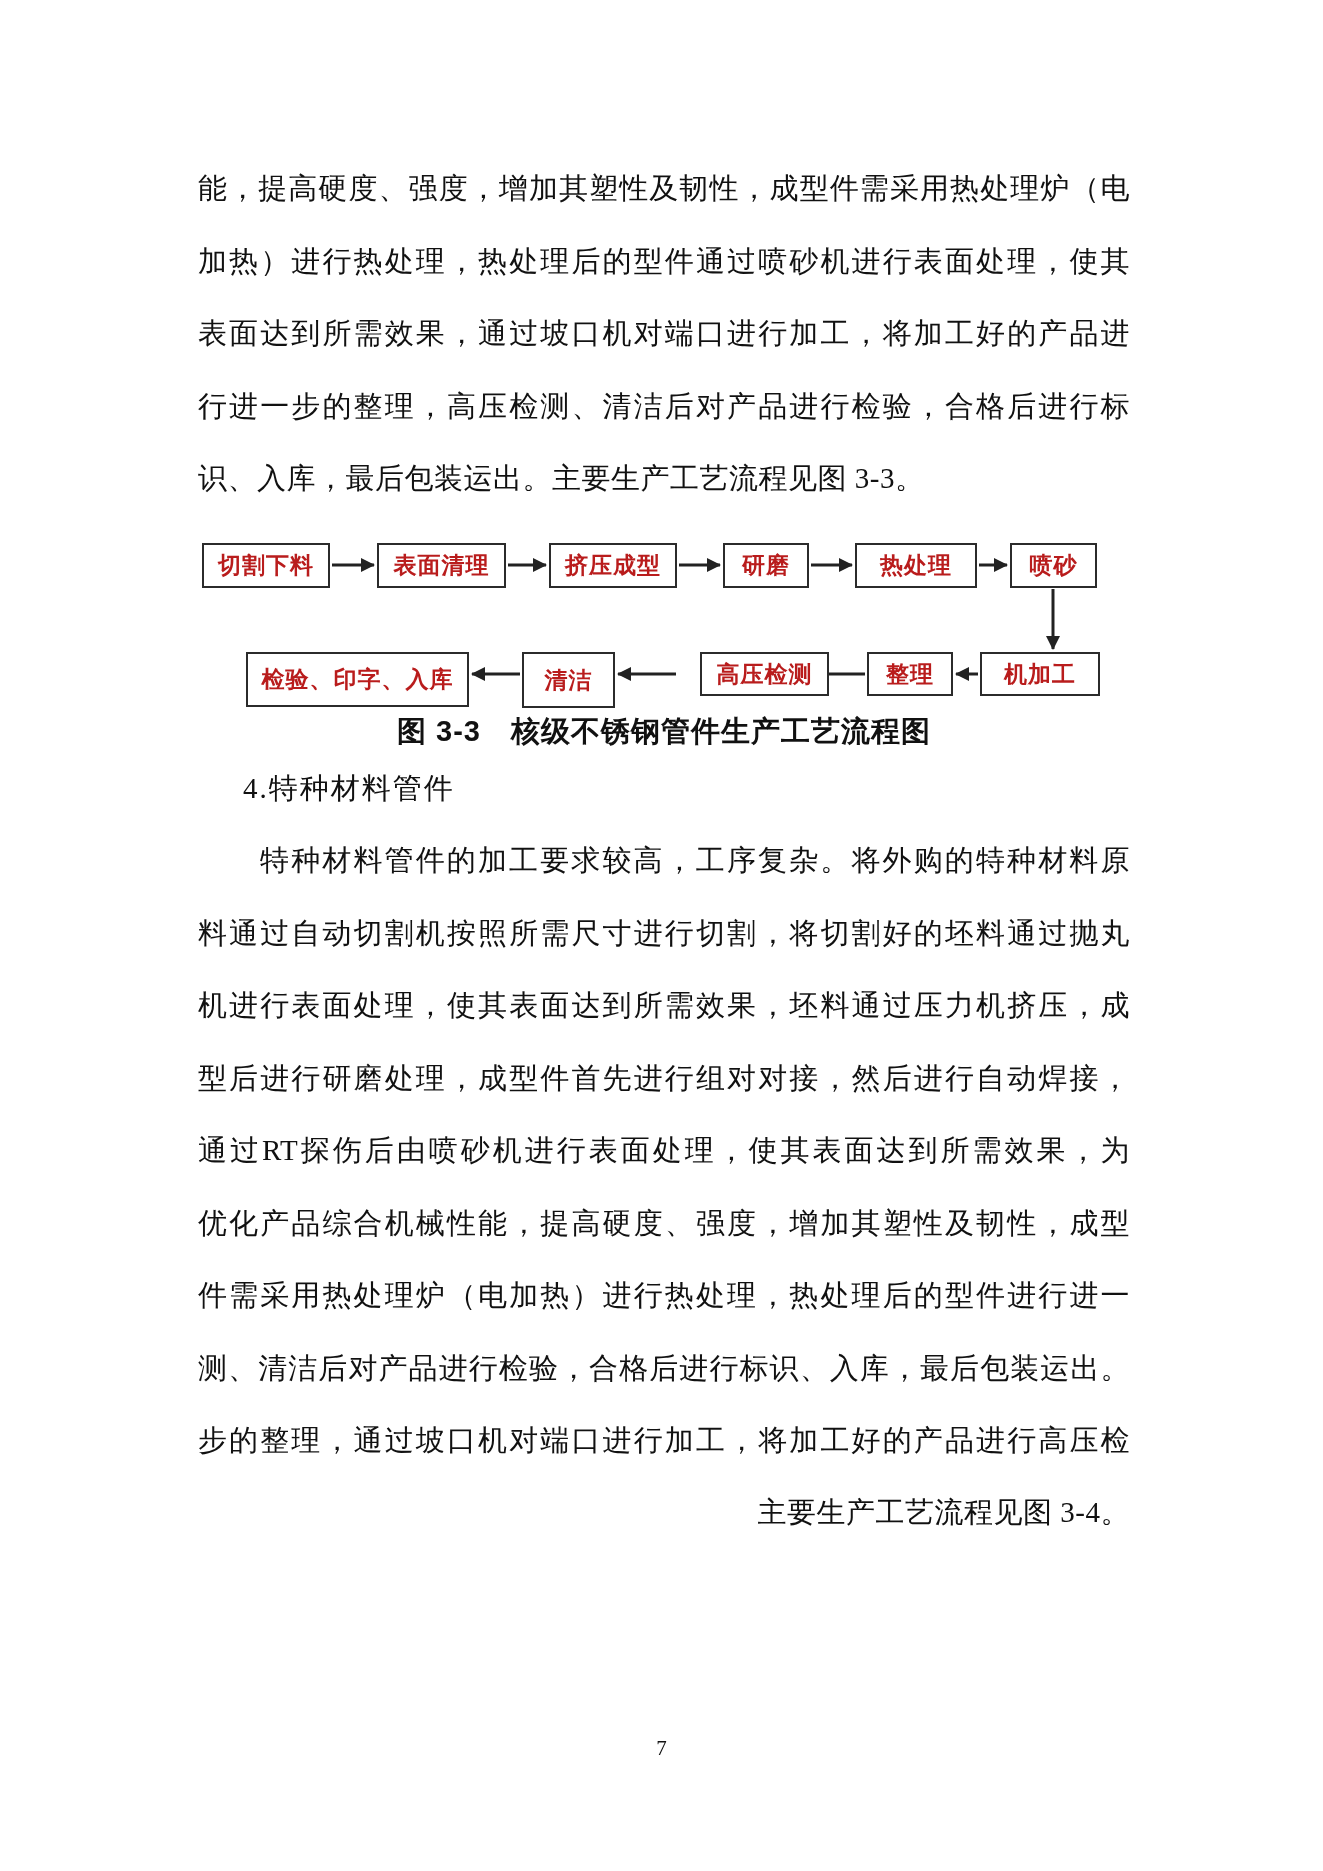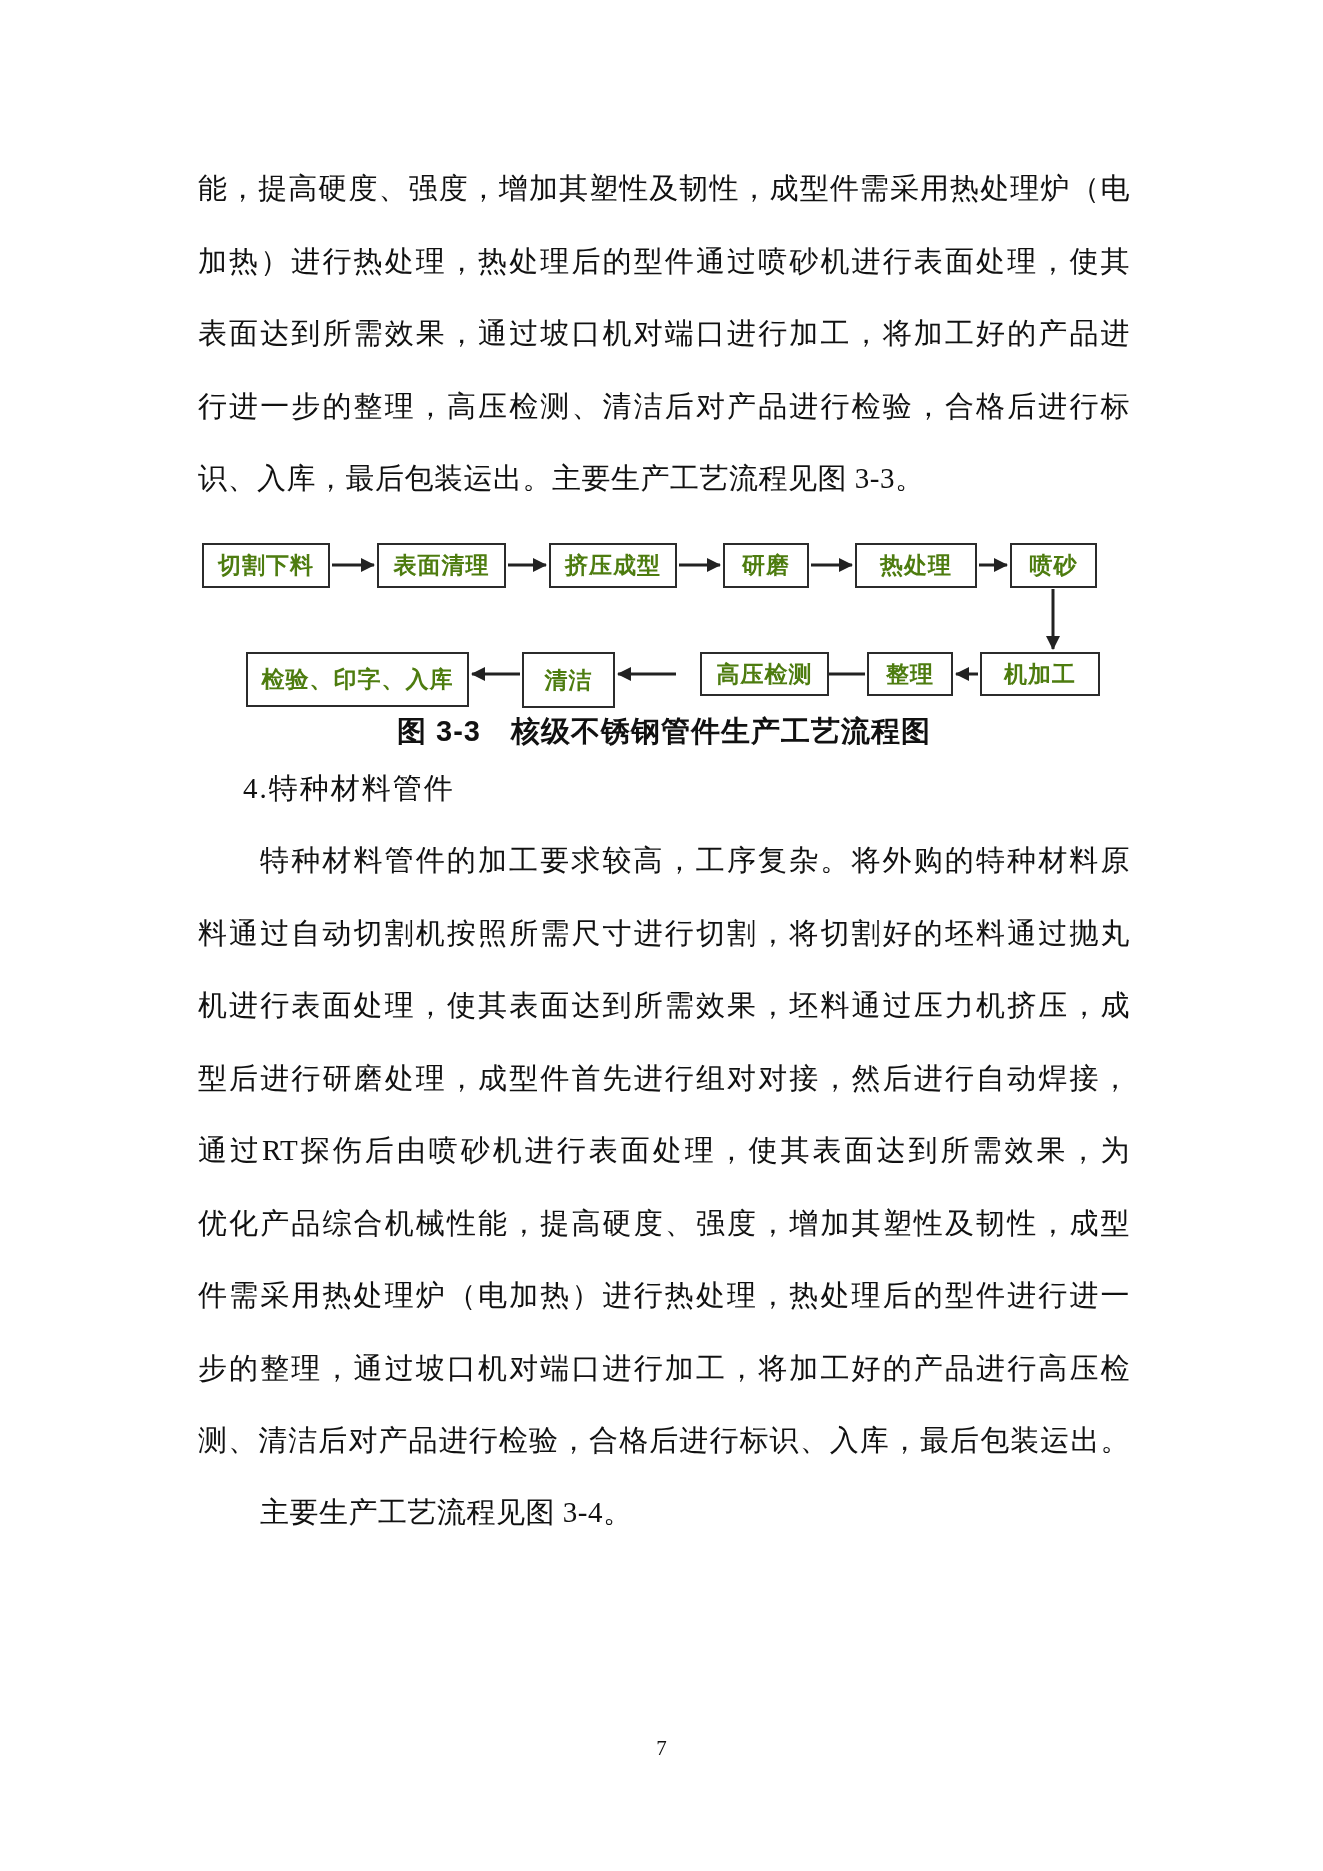--- a/index.html
+++ b/index.html
@@ -25,21 +25,21 @@
     letter-spacing: 0.5px;
     text-align: justify;
     text-align-last: justify;
     white-space: nowrap;
   }
   .tline.lastline {
     text-align: right;
     text-align-last: left;
     white-space: normal;
   }
-  .indent2 { text-indent: 62px; }
+  .indent2 { text-indent: 62px; text-align: right; }
   .caption {
     position: absolute;
     left: 198px;
     width: 932px;
     top: 712px;
     font-family: "Liberation Sans", "DejaVu Sans", sans-serif;
     font-weight: bold;
     font-size: 29px;
     line-height: 38px;
     text-align: center;
@@ -70,21 +70,21 @@
     box-sizing: border-box;
     border: 2.5px solid #2b2b2b;
     background: #ffffff;
     display: flex;
     align-items: center;
     justify-content: center;
     font-family: "Liberation Sans", "DejaVu Sans", sans-serif;
     font-weight: bold;
     font-size: 23px;
     letter-spacing: 1px;
-    color: #4d7c0f;
+    color: #b91c1c;
     white-space: nowrap;
   }
   .fc-arrows { position: absolute; left: 0; top: 0; }
   .pagenum {
     position: absolute;
     left: 0; top: 1736px;
     width: 100%;
     text-align: center;
     font-size: 21px;
     color: #111;
@@ -141,22 +141,22 @@
   <div class="heading">4.特种材料管件</div>
 
   <div class="textcol" style="top:824px;">
     <div class="tline indent2">特种材料管件的加工要求较高，工序复杂。将外购的特种材料原</div>
     <div class="tline">料通过自动切割机按照所需尺寸进行切割，将切割好的坯料通过抛丸</div>
     <div class="tline">机进行表面处理，使其表面达到所需效果，坯料通过压力机挤压，成</div>
     <div class="tline">型后进行研磨处理，成型件首先进行组对对接，然后进行自动焊接，</div>
     <div class="tline">通过RT探伤后由喷砂机进行表面处理，使其表面达到所需效果，为</div>
     <div class="tline">优化产品综合机械性能，提高硬度、强度，增加其塑性及韧性，成型</div>
     <div class="tline">件需采用热处理炉（电加热）进行热处理，热处理后的型件进行进一</div>
+    <div class="tline">测、清洁后对产品进行检验，合格后进行标识、入库，最后包装运出。</div>
     <div class="tline">步的整理，通过坡口机对端口进行加工，将加工好的产品进行高压检</div>
-    <div class="tline">测、清洁后对产品进行检验，合格后进行标识、入库，最后包装运出。</div>
   </div>
 
   <div class="textcol" style="top:1476px;">
     <div class="p3line indent2">主要生产工艺流程见图 3-4。</div>
   </div>
 
   <div class="pagenum">7</div>
 
 </div>
 

